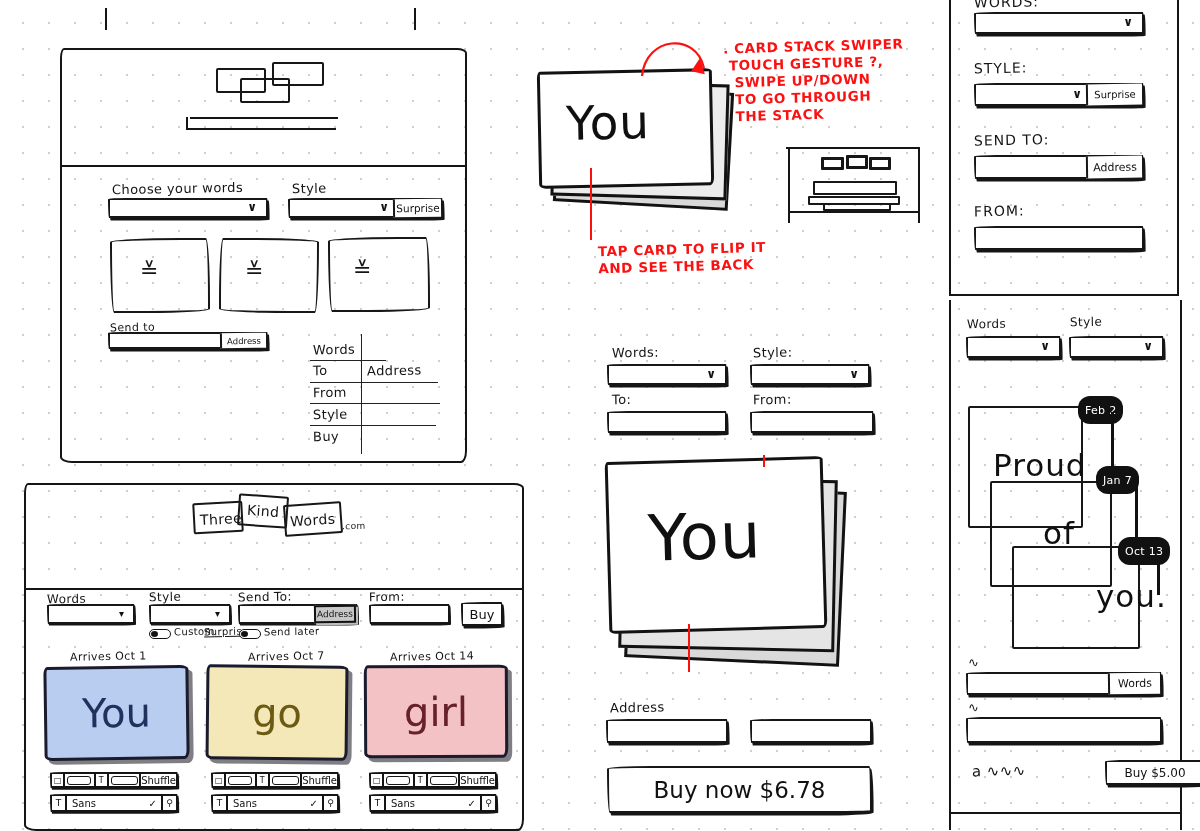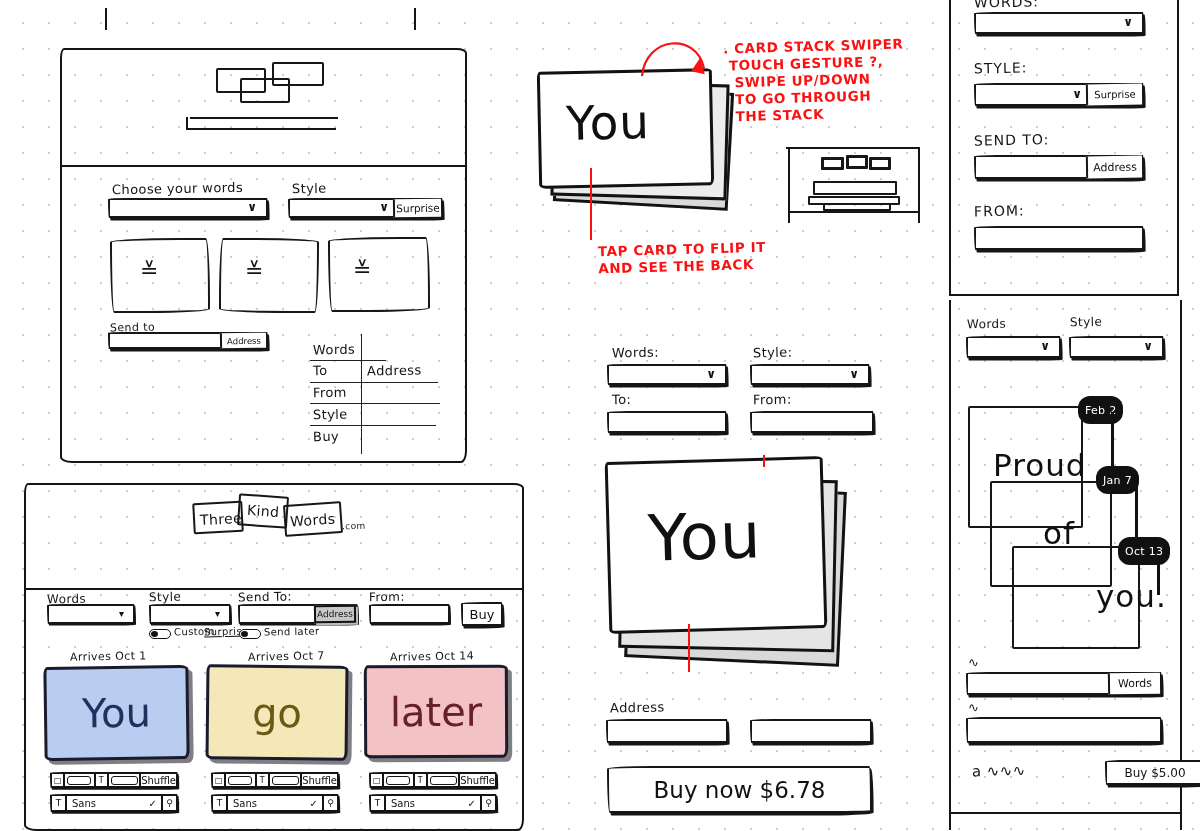--- a/index.html
+++ b/index.html
@@ -292,21 +292,21 @@
     </div>
     <div class="ctrlbar" style="left:211px;top:794px;width:128px;height:18px;">
       <span class="ctrlcell" style="width:15px;font-size:9px;">T</span>
       <span style="flex:1;padding-left:5px;font-size:10px;">Sans</span>
       <span style="font-size:10px;padding-right:4px;font-weight:bold;">✓</span>
       <span class="ctrlcell" style="width:15px;border-left:2px solid #141414;border-right:none;font-size:9px;">⚲</span>
     </div>
 
     <div class="hand-label sm" style="left:390px;top:650px;font-size:11px;">Arrives Oct 14</div>
     <div class="colorcard" style="left:364px;top:665px;width:144px;height:93px;background:#f2c2c5;color:#67202c;transform:rotate(-.3deg);">
-      <span>later</span>
+      <span>girl</span>
     </div>
     <div class="ctrlbar" style="left:369px;top:772px;width:128px;height:16px;">
       <span class="ctrlcell" style="width:14px;font-size:8px;">□</span>
       <span class="ctrlcell" style="width:32px;">
           <span class="slot" style="width:24px;height:9px;"></span>
         </span>
       <span class="ctrlcell" style="width:14px;font-size:8px;">T</span>
       <span class="ctrlcell" style="width:34px;">
           <span class="slot" style="width:27px;height:9px;"></span>
         </span>

